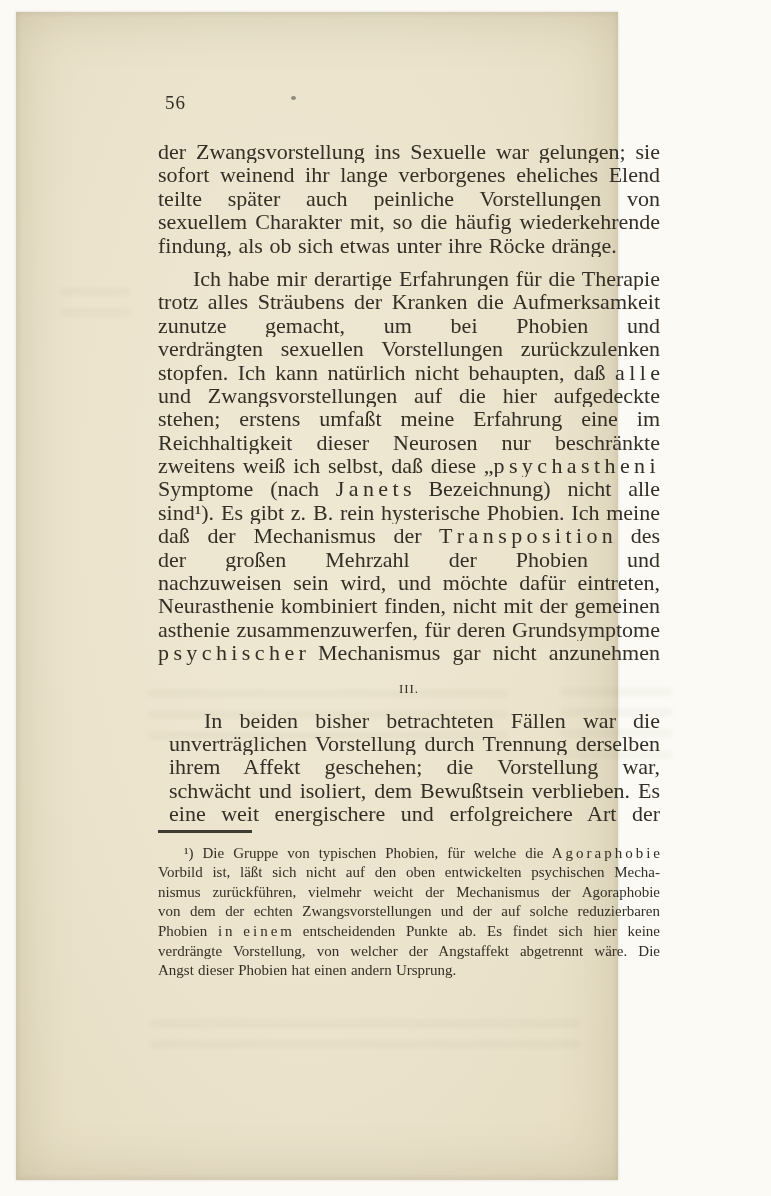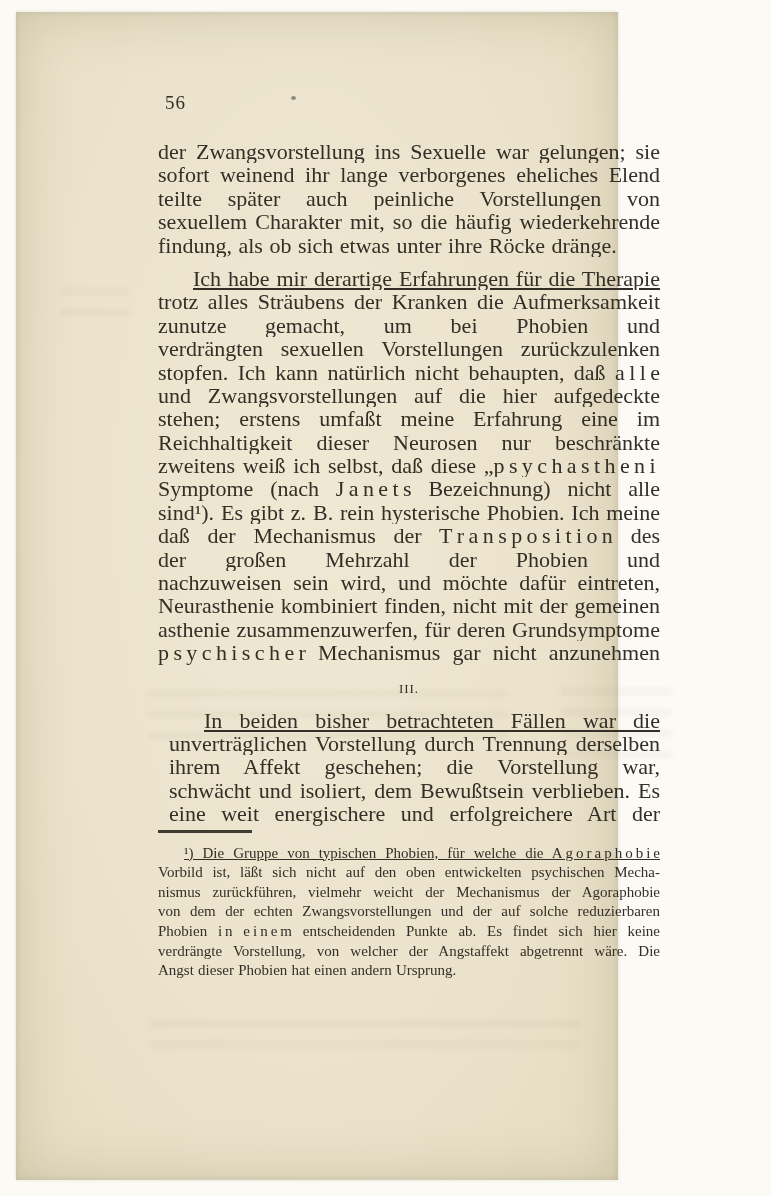--- a/index.html
+++ b/index.html
@@ -47,21 +47,21 @@
   .ln {
     font-size: 22px;
     line-height: 23.4px;
     height: 23.4px;
     overflow: hidden;
     text-align: justify;
     text-align-last: justify;
     word-spacing: 1px;
   }
   .ln.end { text-align-last: left; }
-  .ln.indent { text-indent: 35px; text-decoration: underline; }
+  .ln.indent { text-indent: 35px; }
   .para.p2 { margin-top: 10px; }
   .heading {
     margin-top: 12px;
     height: 24px;
     line-height: 24px;
     text-align: center;
     font-size: 13px;
     letter-spacing: 1px;
   }
   .para.p3 { margin-top: 8px; margin-left: 11px; }

